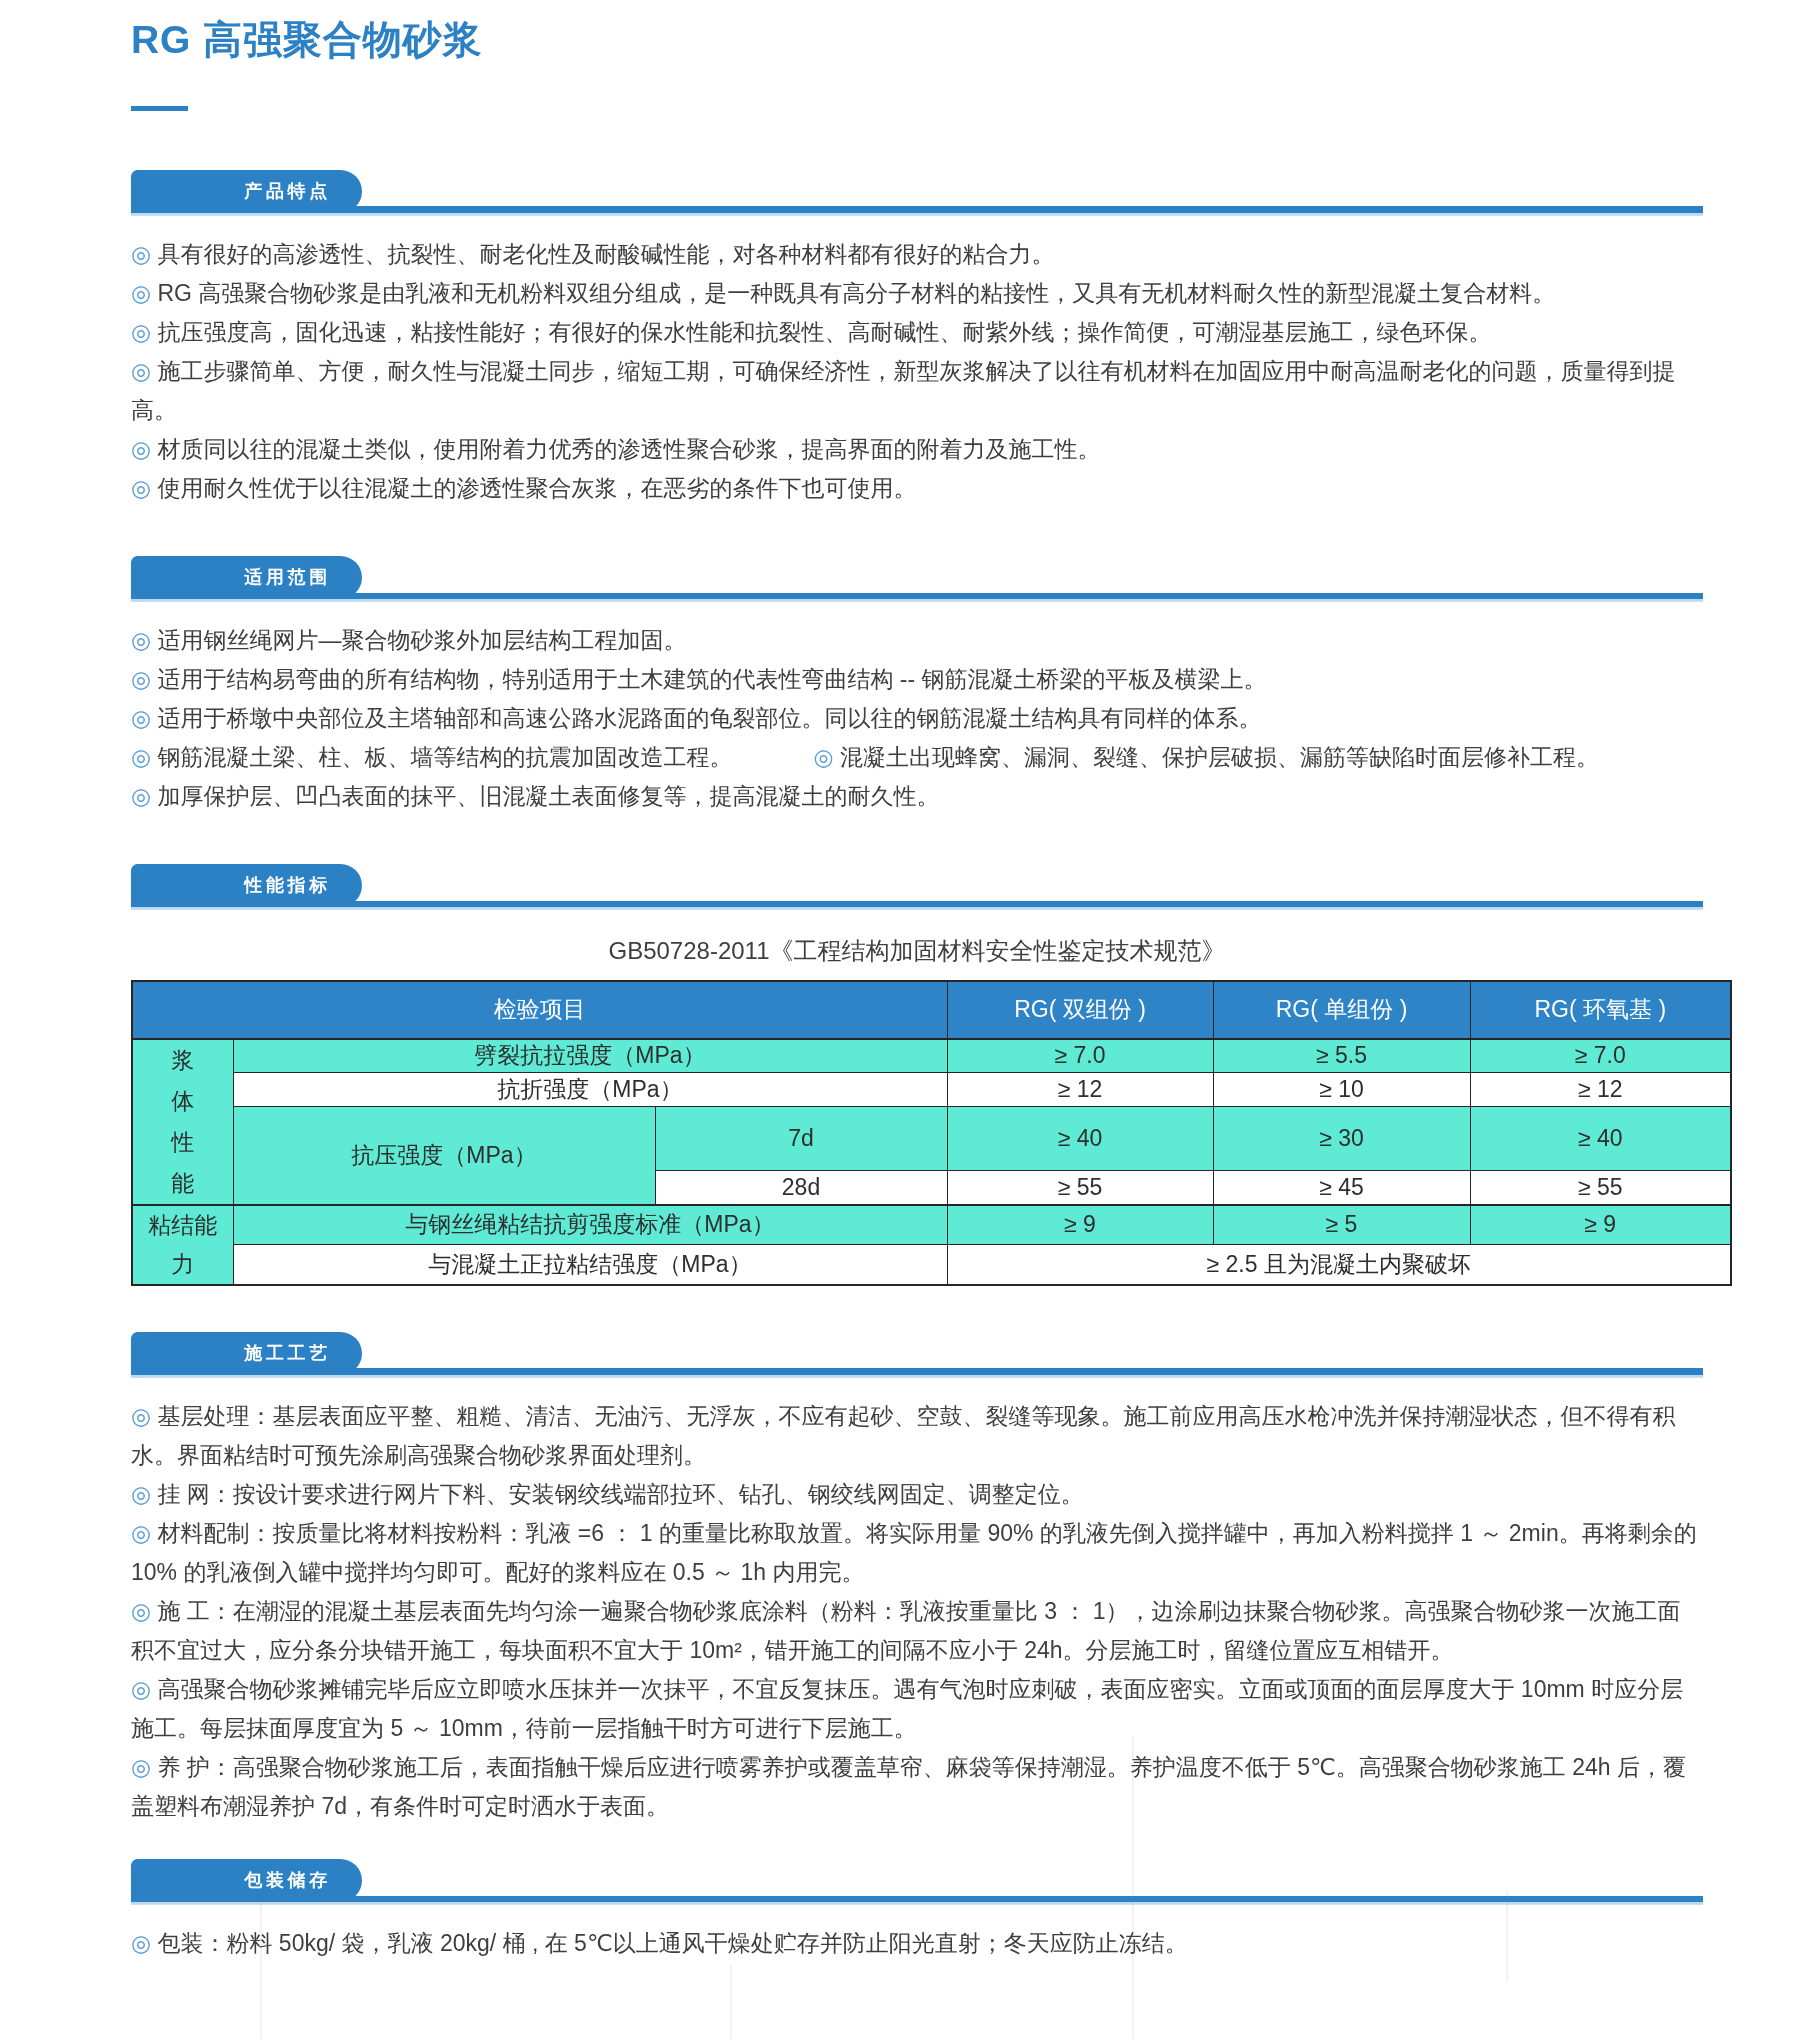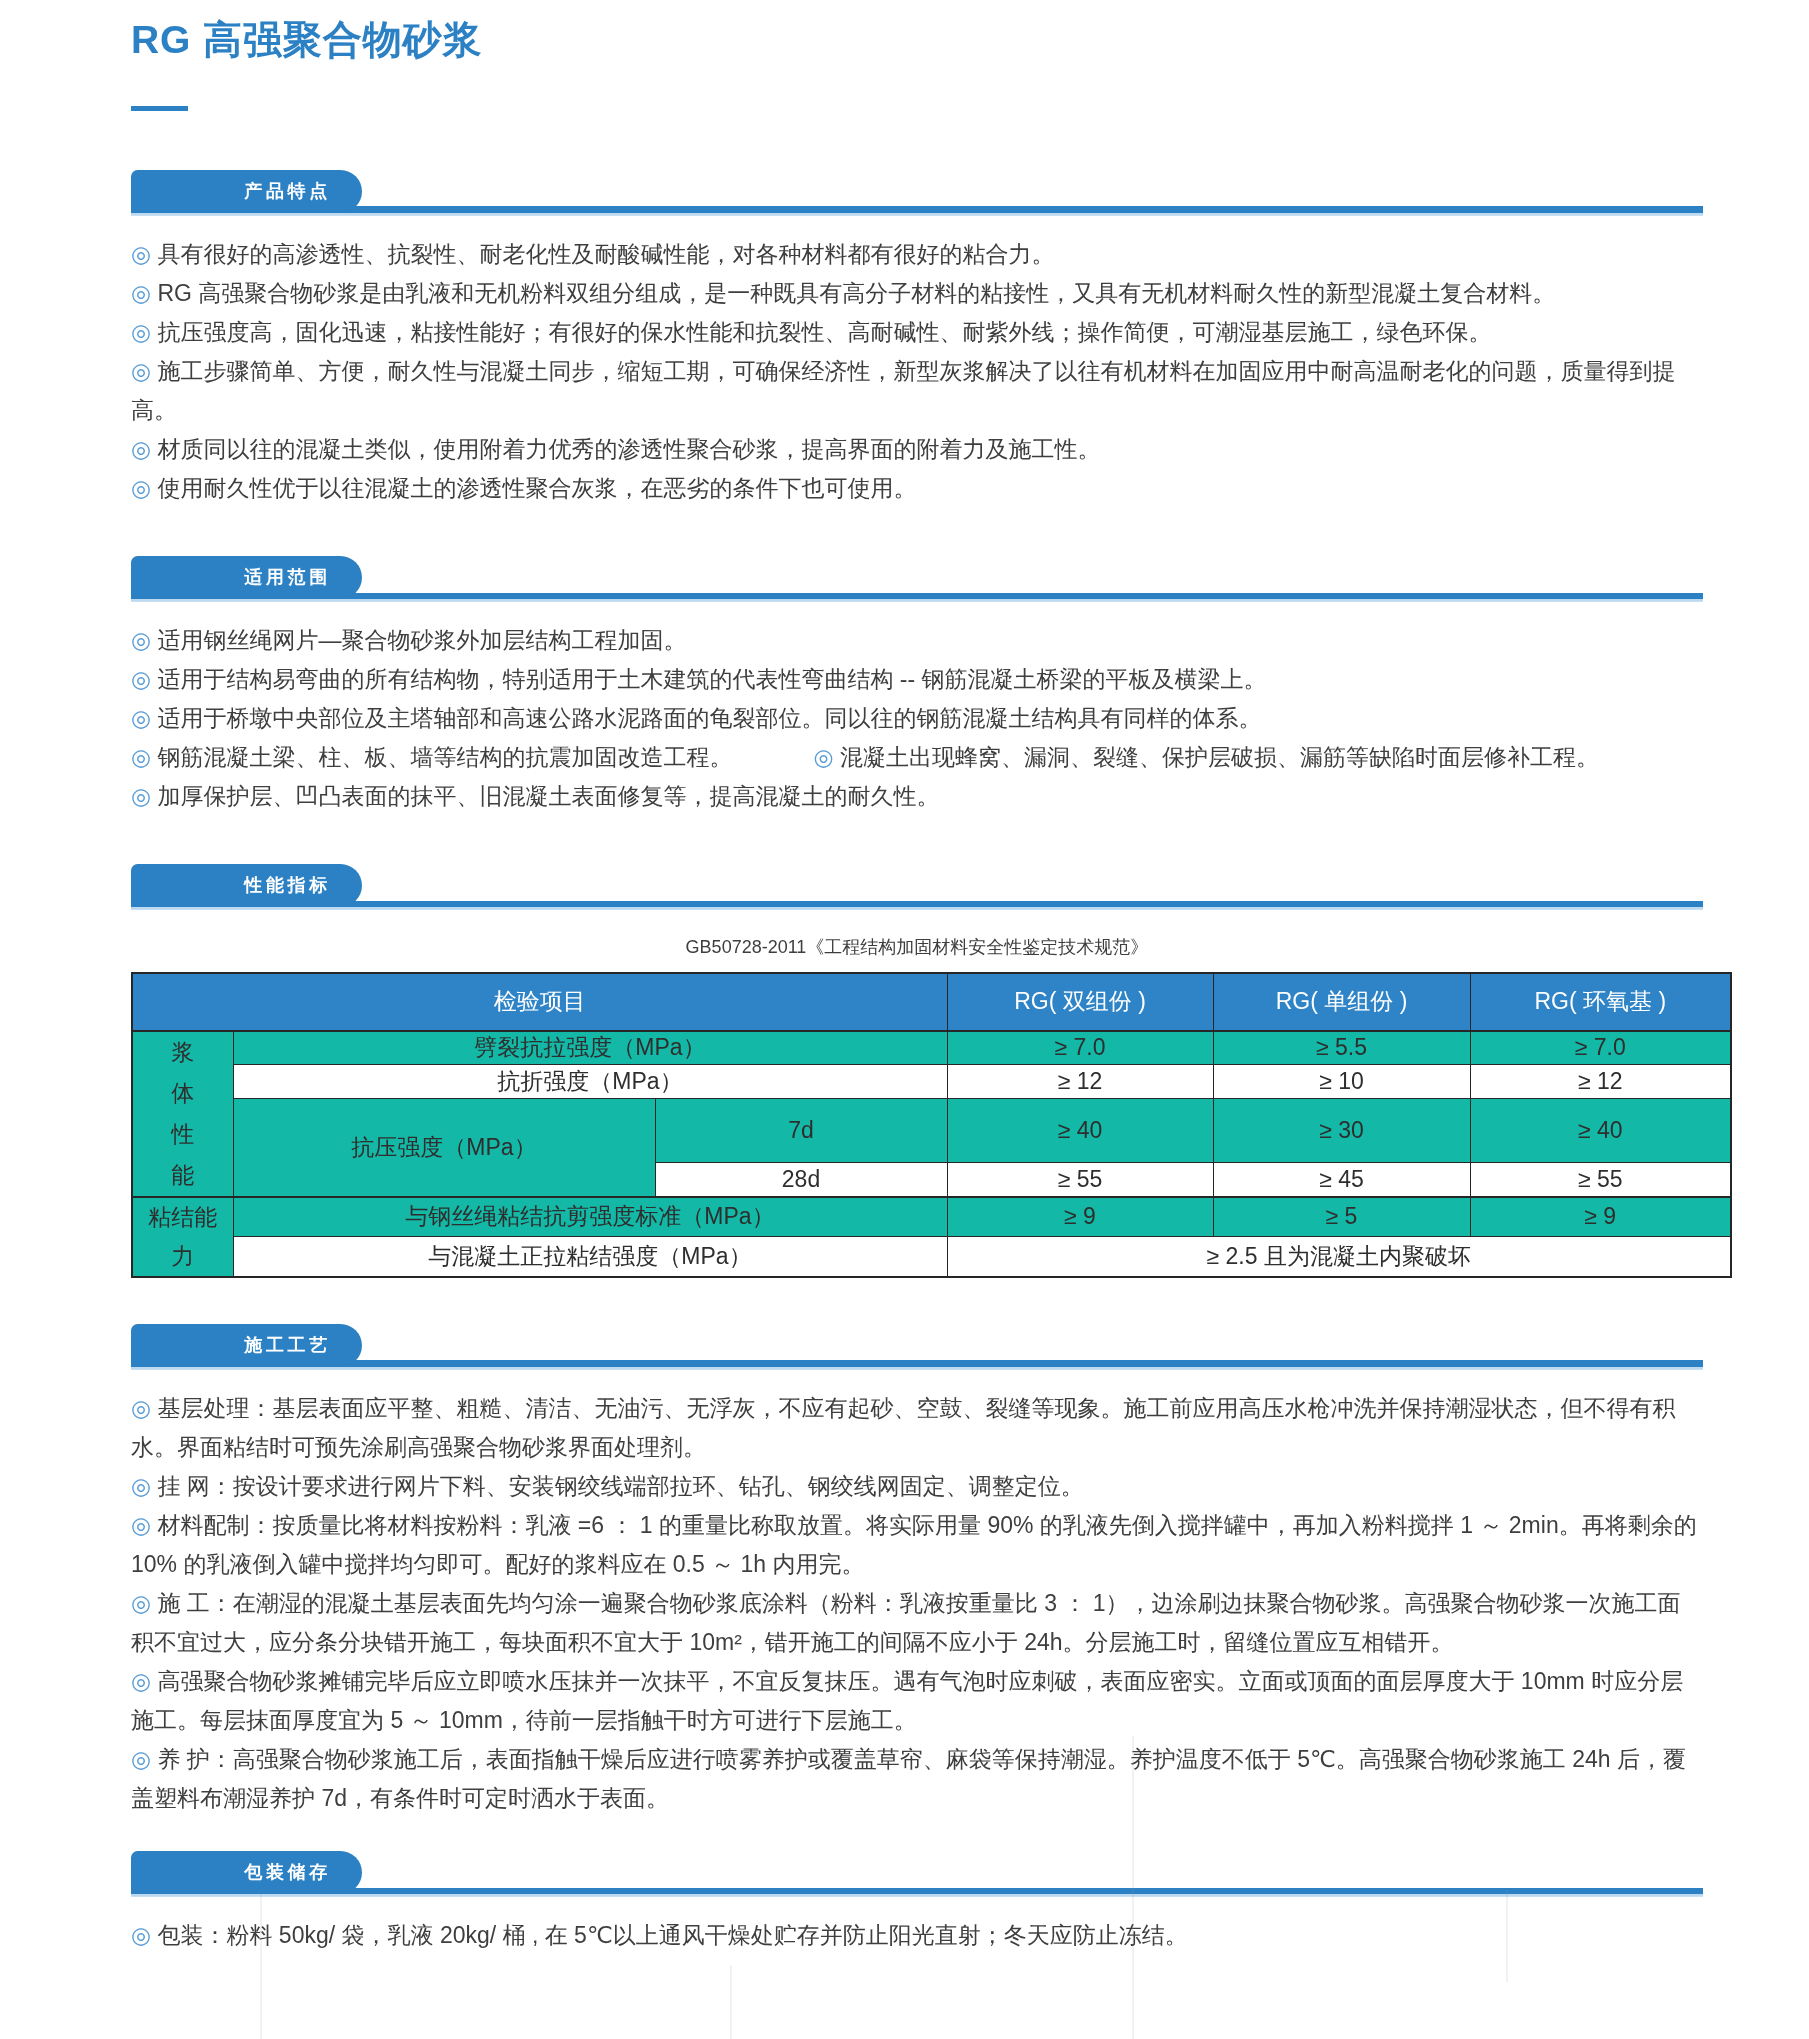--- a/index.html
+++ b/index.html
@@ -22,31 +22,31 @@
     background:#2b81c4;color:#ffffff;font-size:18px;font-weight:700;letter-spacing:3.7px;
     text-align:right;padding:9.2px 31px 10px 31px;border-radius:7.3px 24px 24px 0;
   }
   .sec-line{height:6.4px;background:#2b81c4;margin-top:-6.4px;box-shadow:0 2.8px 0 #bcd9ef;}
 
   .bullets{margin-top:22px;}
   .bullet{margin:0;font-size:23px;line-height:39px;color:#3e3e3e;}
   .bullet .mark{color:#569bd5;}
   .bullet .seg-gap{margin-left:81px;}
 
-  .table-caption{margin-top:27.5px;text-align:center;font-size:18px;color:#3e3e3e;}
+  .table-caption{margin-top:27.5px;text-align:center;font-size:24px;color:#3e3e3e;}
   table.perf{
     border-collapse:collapse;table-layout:fixed;width:1600px;margin-top:13px;
     border:2.8px solid #262626;
   }
   table.perf th,table.perf td{
     border:1.8px solid #262626;text-align:center;vertical-align:middle;
     font-size:23px;color:#2e2e2e;height:34px;padding:0 5.5px;box-sizing:border-box;background:#ffffff;
   }
   table.perf thead th{background:#2e84c6;color:#ffffff;font-weight:400;border-bottom:2.8px solid #262626;height:58px;}
-  table.perf td.g{background:#14b8a6;}
+  table.perf td.g{background:#5eead4;}
   table.perf tr.sep td{border-top:2.8px solid #262626;}
   .vtext{display:inline-block;word-break:break-all;text-align:center;}
   .v1{width:25px;line-height:41px;}
   .v3{width:74px;line-height:39px;}
 
   .wm{position:absolute;width:1.8px;background:#8f9aa2;opacity:0.14;}
   .wm1{left:260px;top:1872px;height:168px;}
   .wm2{left:1132px;top:1736px;height:304px;}
   .wm3{left:730px;top:1965px;height:74px;}
   .wm4{left:1506px;top:1890px;height:92px;}

